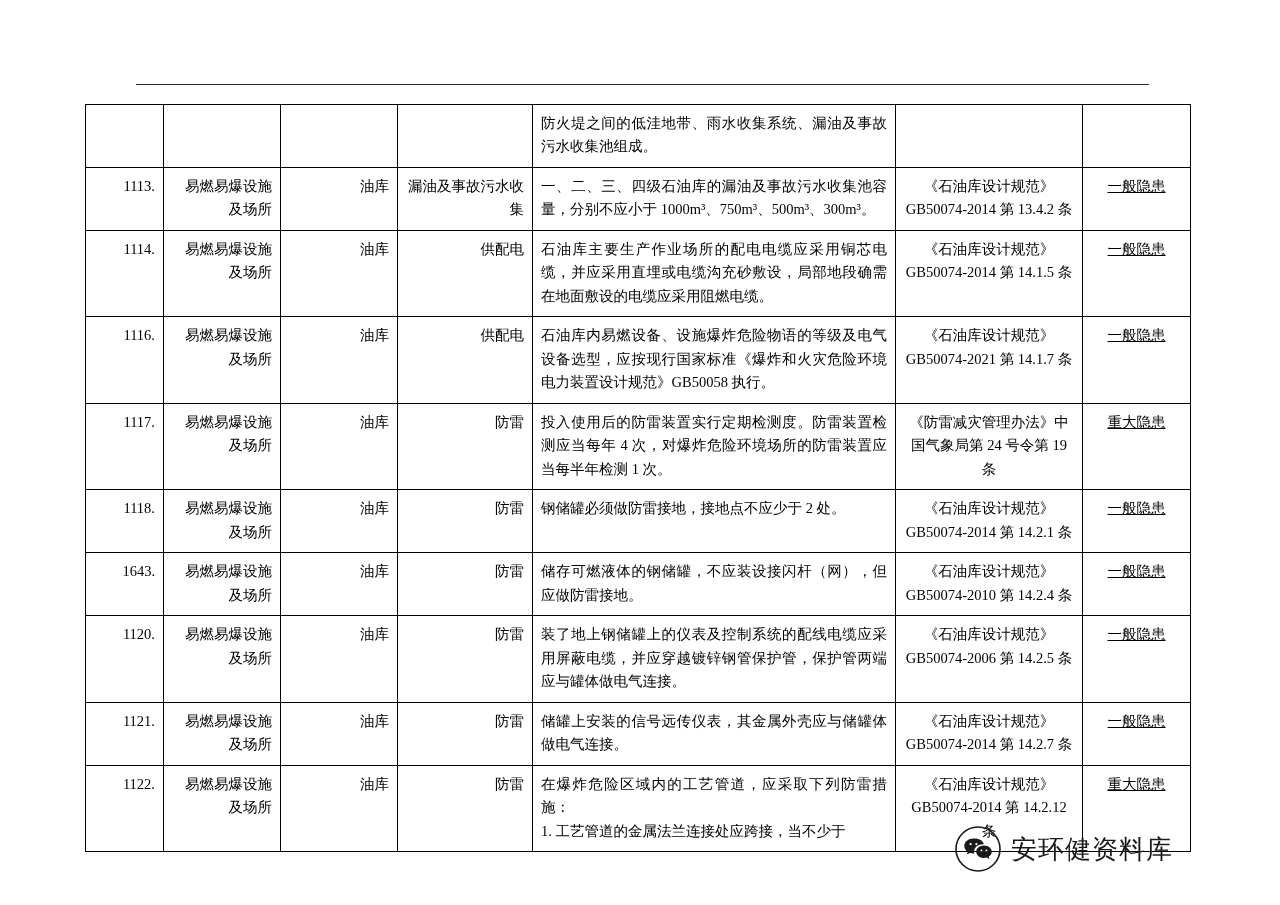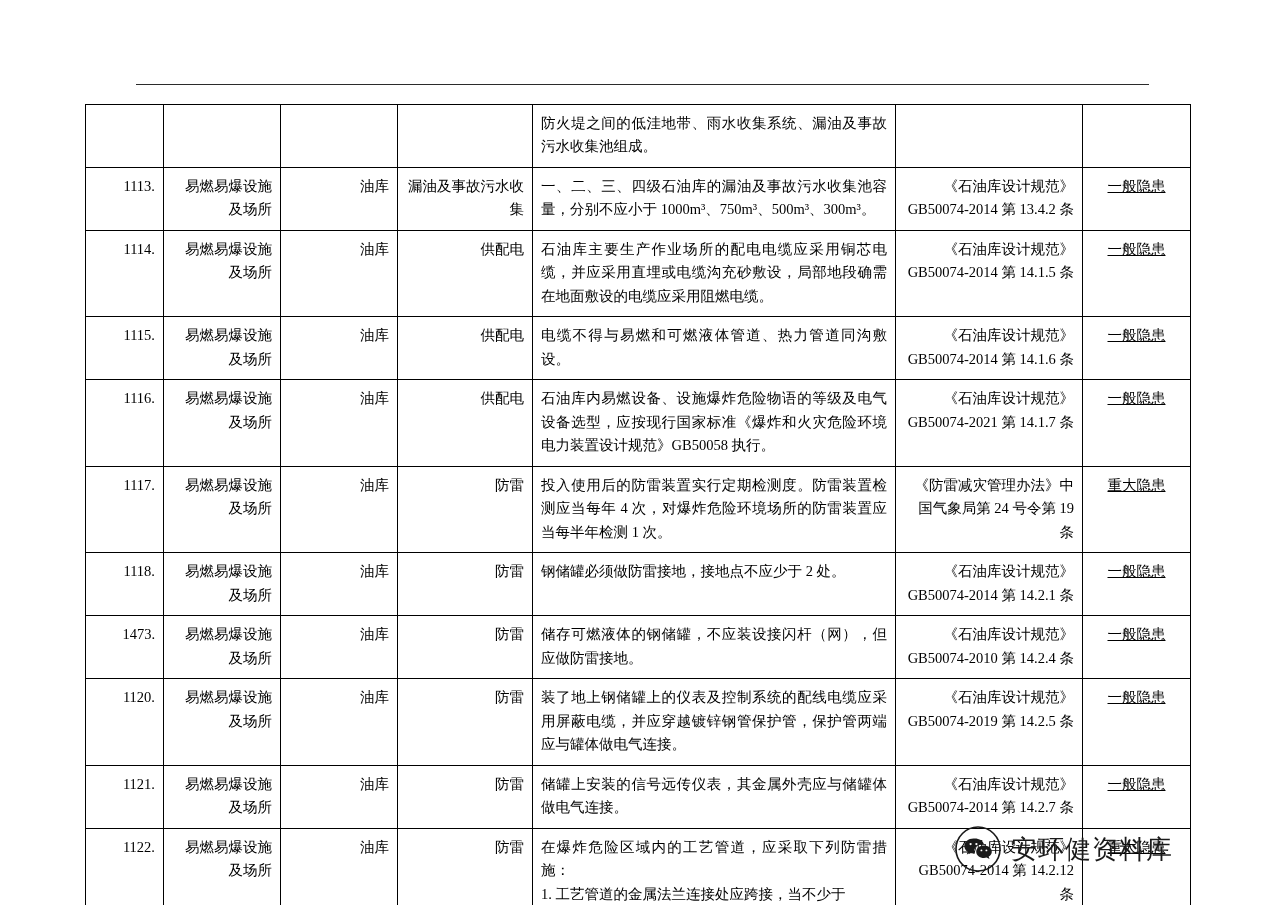--- a/index.html
+++ b/index.html
@@ -72,21 +72,21 @@
     padding-left: 12px;
   }
   td.item {
     text-align: right;
     padding-left: 12px;
   }
   td.desc {
     text-align: justify;
   }
   td.basis {
-    text-align: right;
+    text-align: center;
     font-size: 14px;
     line-height: 1.62;
   }
   td.level {
     text-align: center;
     text-decoration: underline;
   }
   
   td.vcenter {
     vertical-align: middle;
@@ -159,29 +159,20 @@
         <tr>
           <td class="num">1114.</td>
           <td class="cat">易燃易爆设施及场所</td>
           <td class="place vcenter">油库</td>
           <td class="item vcenter">供配电</td>
           <td class="desc">石油库主要生产作业场所的配电电缆应采用铜芯电缆，并应采用直埋或电缆沟充砂敷设，局部地段确需在地面敷设的电缆应采用阻燃电缆。</td>
           <td class="basis vcenter">《石油库设计规范》GB50074-2014 第 14.1.5 条</td>
           <td class="level vcenter">一般隐患</td>
         </tr>
 
-        <tr>
-          <td class="num">1115.</td>
-          <td class="cat">易燃易爆设施及场所</td>
-          <td class="place vcenter">油库</td>
-          <td class="item vcenter">供配电</td>
-          <td class="desc">电缆不得与易燃和可燃液体管道、热力管道同沟敷设。</td>
-          <td class="basis vcenter">《石油库设计规范》GB50074-2014 第 14.1.6 条</td>
-          <td class="level vcenter">一般隐患</td>
-        </tr>
 
         <tr>
           <td class="num">1116.</td>
           <td class="cat">易燃易爆设施及场所</td>
           <td class="place vcenter">油库</td>
           <td class="item vcenter">供配电</td>
           <td class="desc">石油库内易燃设备、设施爆炸危险物语的等级及电气设备选型，应按现行国家标准《爆炸和火灾危险环境电力装置设计规范》GB50058 执行。</td>
           <td class="basis vcenter">《石油库设计规范》GB50074-2021 第 14.1.7 条</td>
           <td class="level vcenter">一般隐患</td>
         </tr>
@@ -200,36 +191,36 @@
           <td class="num">1118.</td>
           <td class="cat">易燃易爆设施及场所</td>
           <td class="place vcenter">油库</td>
           <td class="item vcenter">防雷</td>
           <td class="desc vcenter">钢储罐必须做防雷接地，接地点不应少于 2 处。</td>
           <td class="basis vcenter">《石油库设计规范》GB50074-2014 第 14.2.1 条</td>
           <td class="level vcenter">一般隐患</td>
         </tr>
 
         <tr>
-          <td class="num">1473.</td>
+          <td class="num">1643.</td>
           <td class="cat">易燃易爆设施及场所</td>
           <td class="place vcenter">油库</td>
           <td class="item vcenter">防雷</td>
           <td class="desc">储存可燃液体的钢储罐，不应装设接闪杆（网），但应做防雷接地。</td>
           <td class="basis vcenter">《石油库设计规范》GB50074-2010 第 14.2.4 条</td>
           <td class="level vcenter">一般隐患</td>
         </tr>
 
         <tr>
           <td class="num">1120.</td>
           <td class="cat">易燃易爆设施及场所</td>
           <td class="place vcenter">油库</td>
           <td class="item vcenter">防雷</td>
           <td class="desc">装了地上钢储罐上的仪表及控制系统的配线电缆应采用屏蔽电缆，并应穿越镀锌钢管保护管，保护管两端应与罐体做电气连接。</td>
-          <td class="basis vcenter">《石油库设计规范》GB50074-2019 第 14.2.5 条</td>
+          <td class="basis vcenter">《石油库设计规范》GB50074-2006 第 14.2.5 条</td>
           <td class="level vcenter">一般隐患</td>
         </tr>
 
         <tr>
           <td class="num">1121.</td>
           <td class="cat">易燃易爆设施及场所</td>
           <td class="place vcenter">油库</td>
           <td class="item vcenter">防雷</td>
           <td class="desc">储罐上安装的信号远传仪表，其金属外壳应与储罐体做电气连接。</td>
           <td class="basis vcenter">《石油库设计规范》GB50074-2014 第 14.2.7 条</td>

